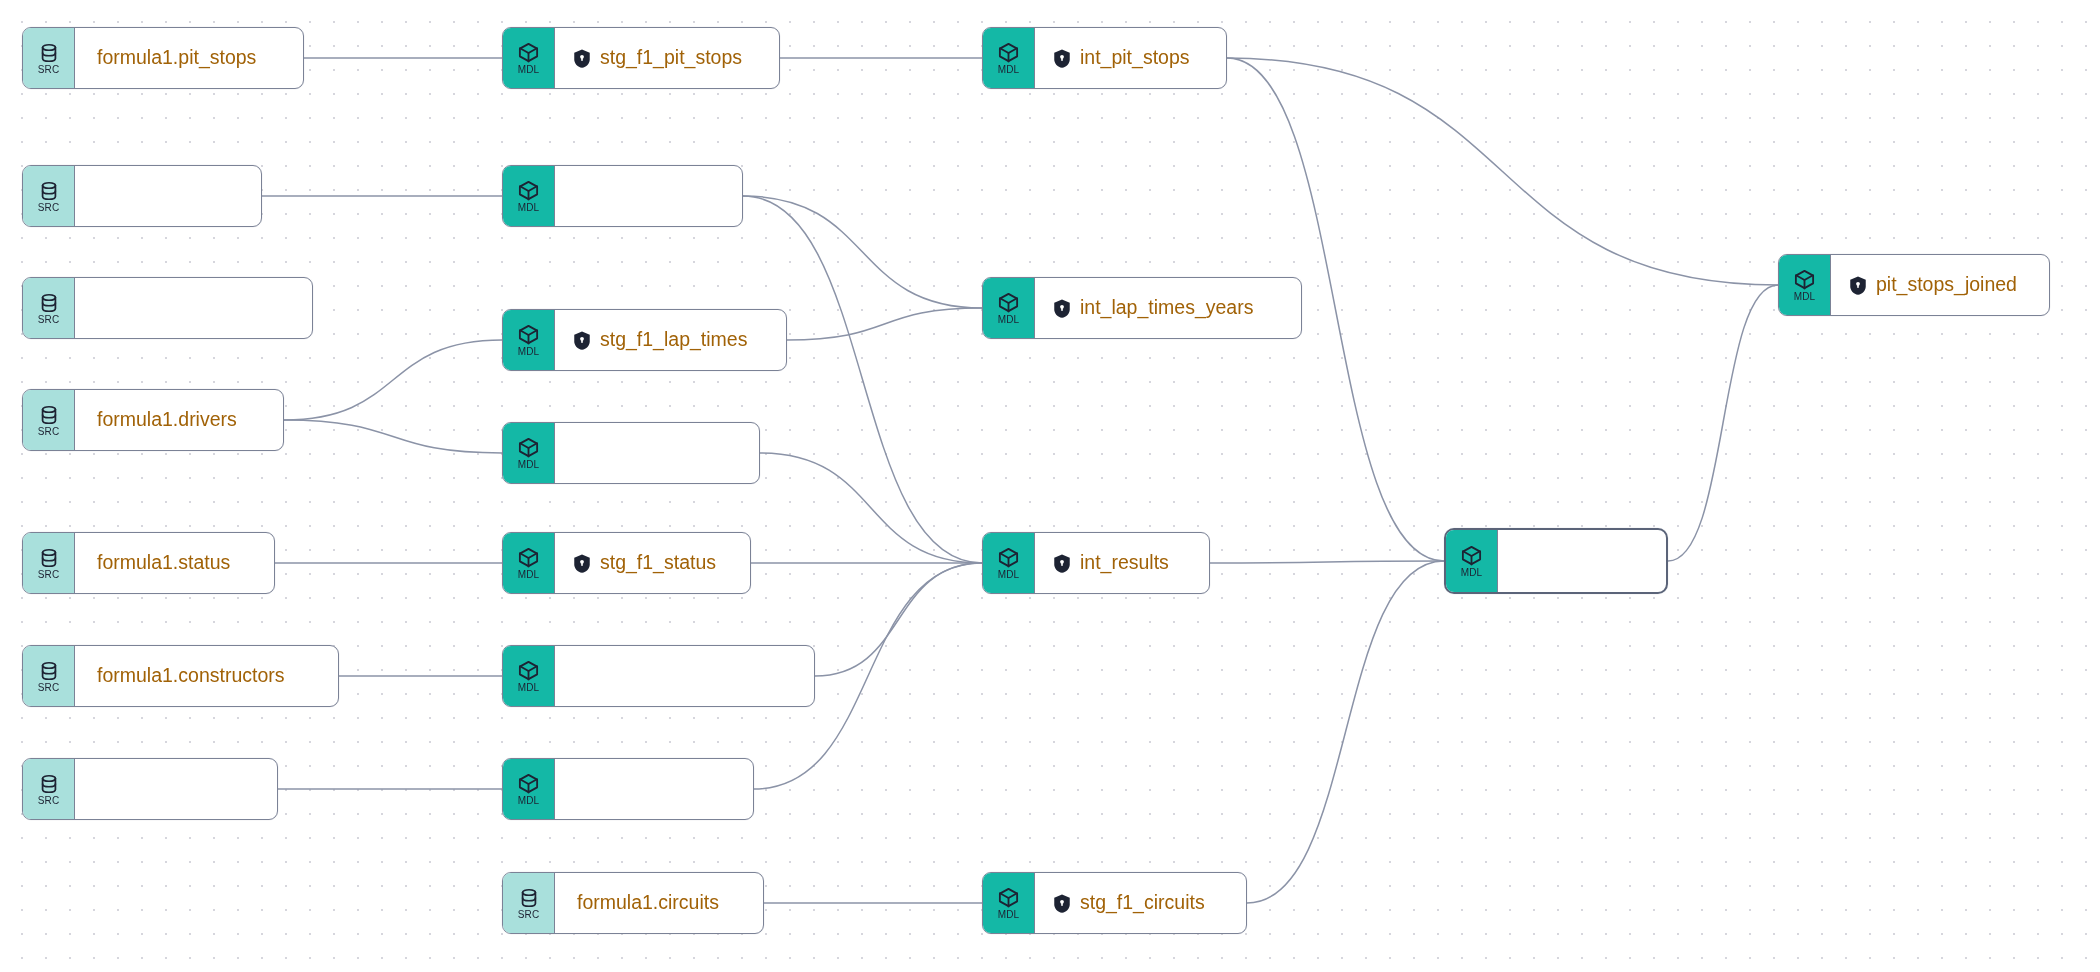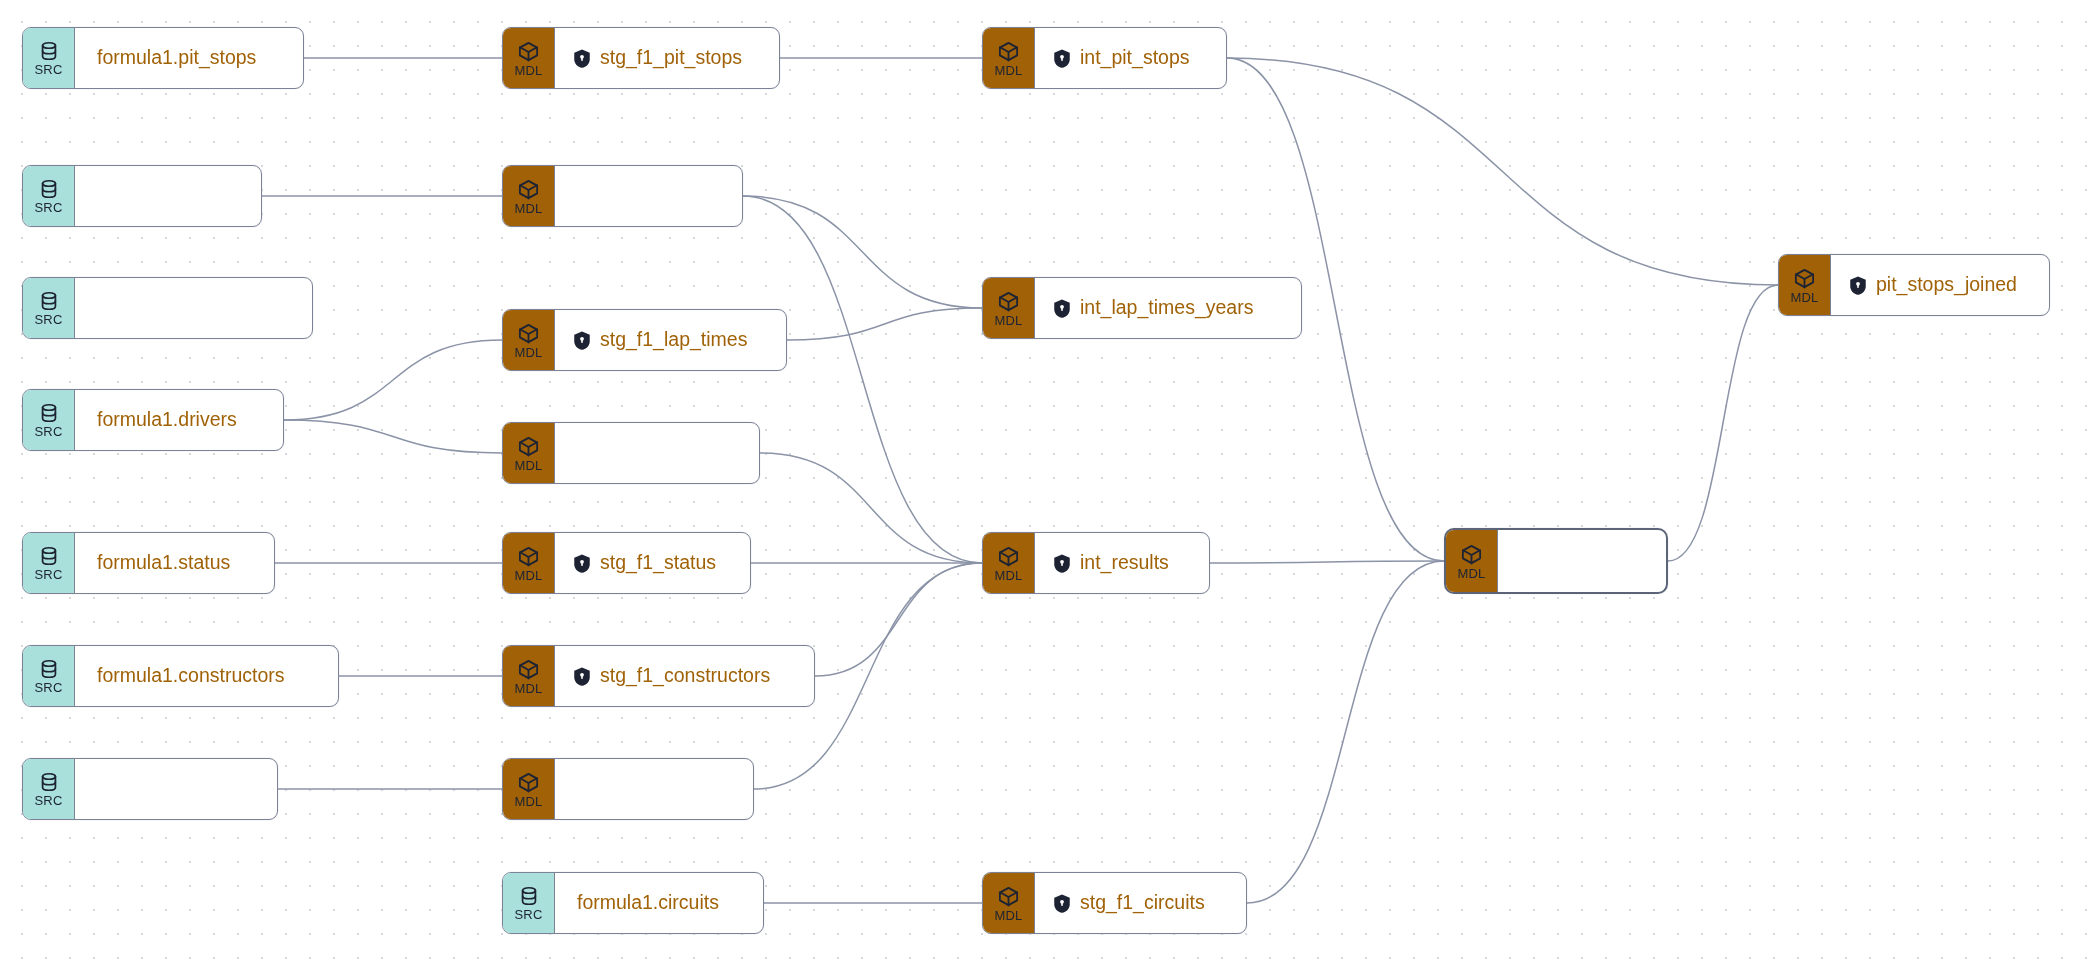--- a/index.html
+++ b/index.html
@@ -44,23 +44,23 @@
     width: 52px;
     display: flex;
     flex-direction: column;
     align-items: center;
     justify-content: center;
     gap: 1px;
     border-right: 1.4px solid #7b8296;
     color: #1d2333;
   }
   .badge.src { background: #a9e0dc; }
-  .badge.mdl { background: #a16207; }
+  .badge.mdl { background: #14b8a6; }
   .badge .btext {
-    font-size: 13px;
+    font-size: 10px;
     line-height: 1;
     letter-spacing: 0.2px;
     color: #1d2333;
   }
   .badge svg { display: block; }
   .body {
     flex: 1 1 auto;
     display: flex;
     align-items: center;
     gap: 9px;
@@ -308,30 +308,20 @@
         <div class="badge mdl">
           <span>
             <svg width="23" height="23" viewBox="0 0 24 24" fill="none" stroke="#1d2333" stroke-width="1.9" stroke-linecap="round" stroke-linejoin="round">
               <path d="M21 16V8l-9-5-9 5v8l9 5 9-5z"></path>
               <path d="M3.2 7.6 12 12.5l8.8-4.9"></path>
               <path d="M12 12.5V21.5"></path>
             </svg>
           </span>
           <span class="btext">MDL</span>
         </div>
-        <div class="body">
-          <span>
-            <svg class="shield" width="18" height="19" viewBox="0 0 20 21" fill="#1d2333">
-              <path d="M10 0.6 1.4 4v7.2c0 5 3.7 8.6 8.6 9.6 4.9-1 8.6-4.6 8.6-9.6V4L10 .6z"></path>
-              <circle cx="10" cy="8.6" r="2.1" fill="#fff"></circle>
-              <rect x="9.1" y="9.2" width="1.8" height="4" rx="0.8" fill="#fff"></rect>
-            </svg>
-          </span>
-          <span class="label">stg_f1_constructors</span>
-        </div>
       </div>
       <div class="node" style="left: 502px; top: 758px; width: 252px;">
         <div class="badge mdl">
           <span>
             <svg width="23" height="23" viewBox="0 0 24 24" fill="none" stroke="#1d2333" stroke-width="1.9" stroke-linecap="round" stroke-linejoin="round">
               <path d="M21 16V8l-9-5-9 5v8l9 5 9-5z"></path>
               <path d="M3.2 7.6 12 12.5l8.8-4.9"></path>
               <path d="M12 12.5V21.5"></path>
             </svg>
           </span>

